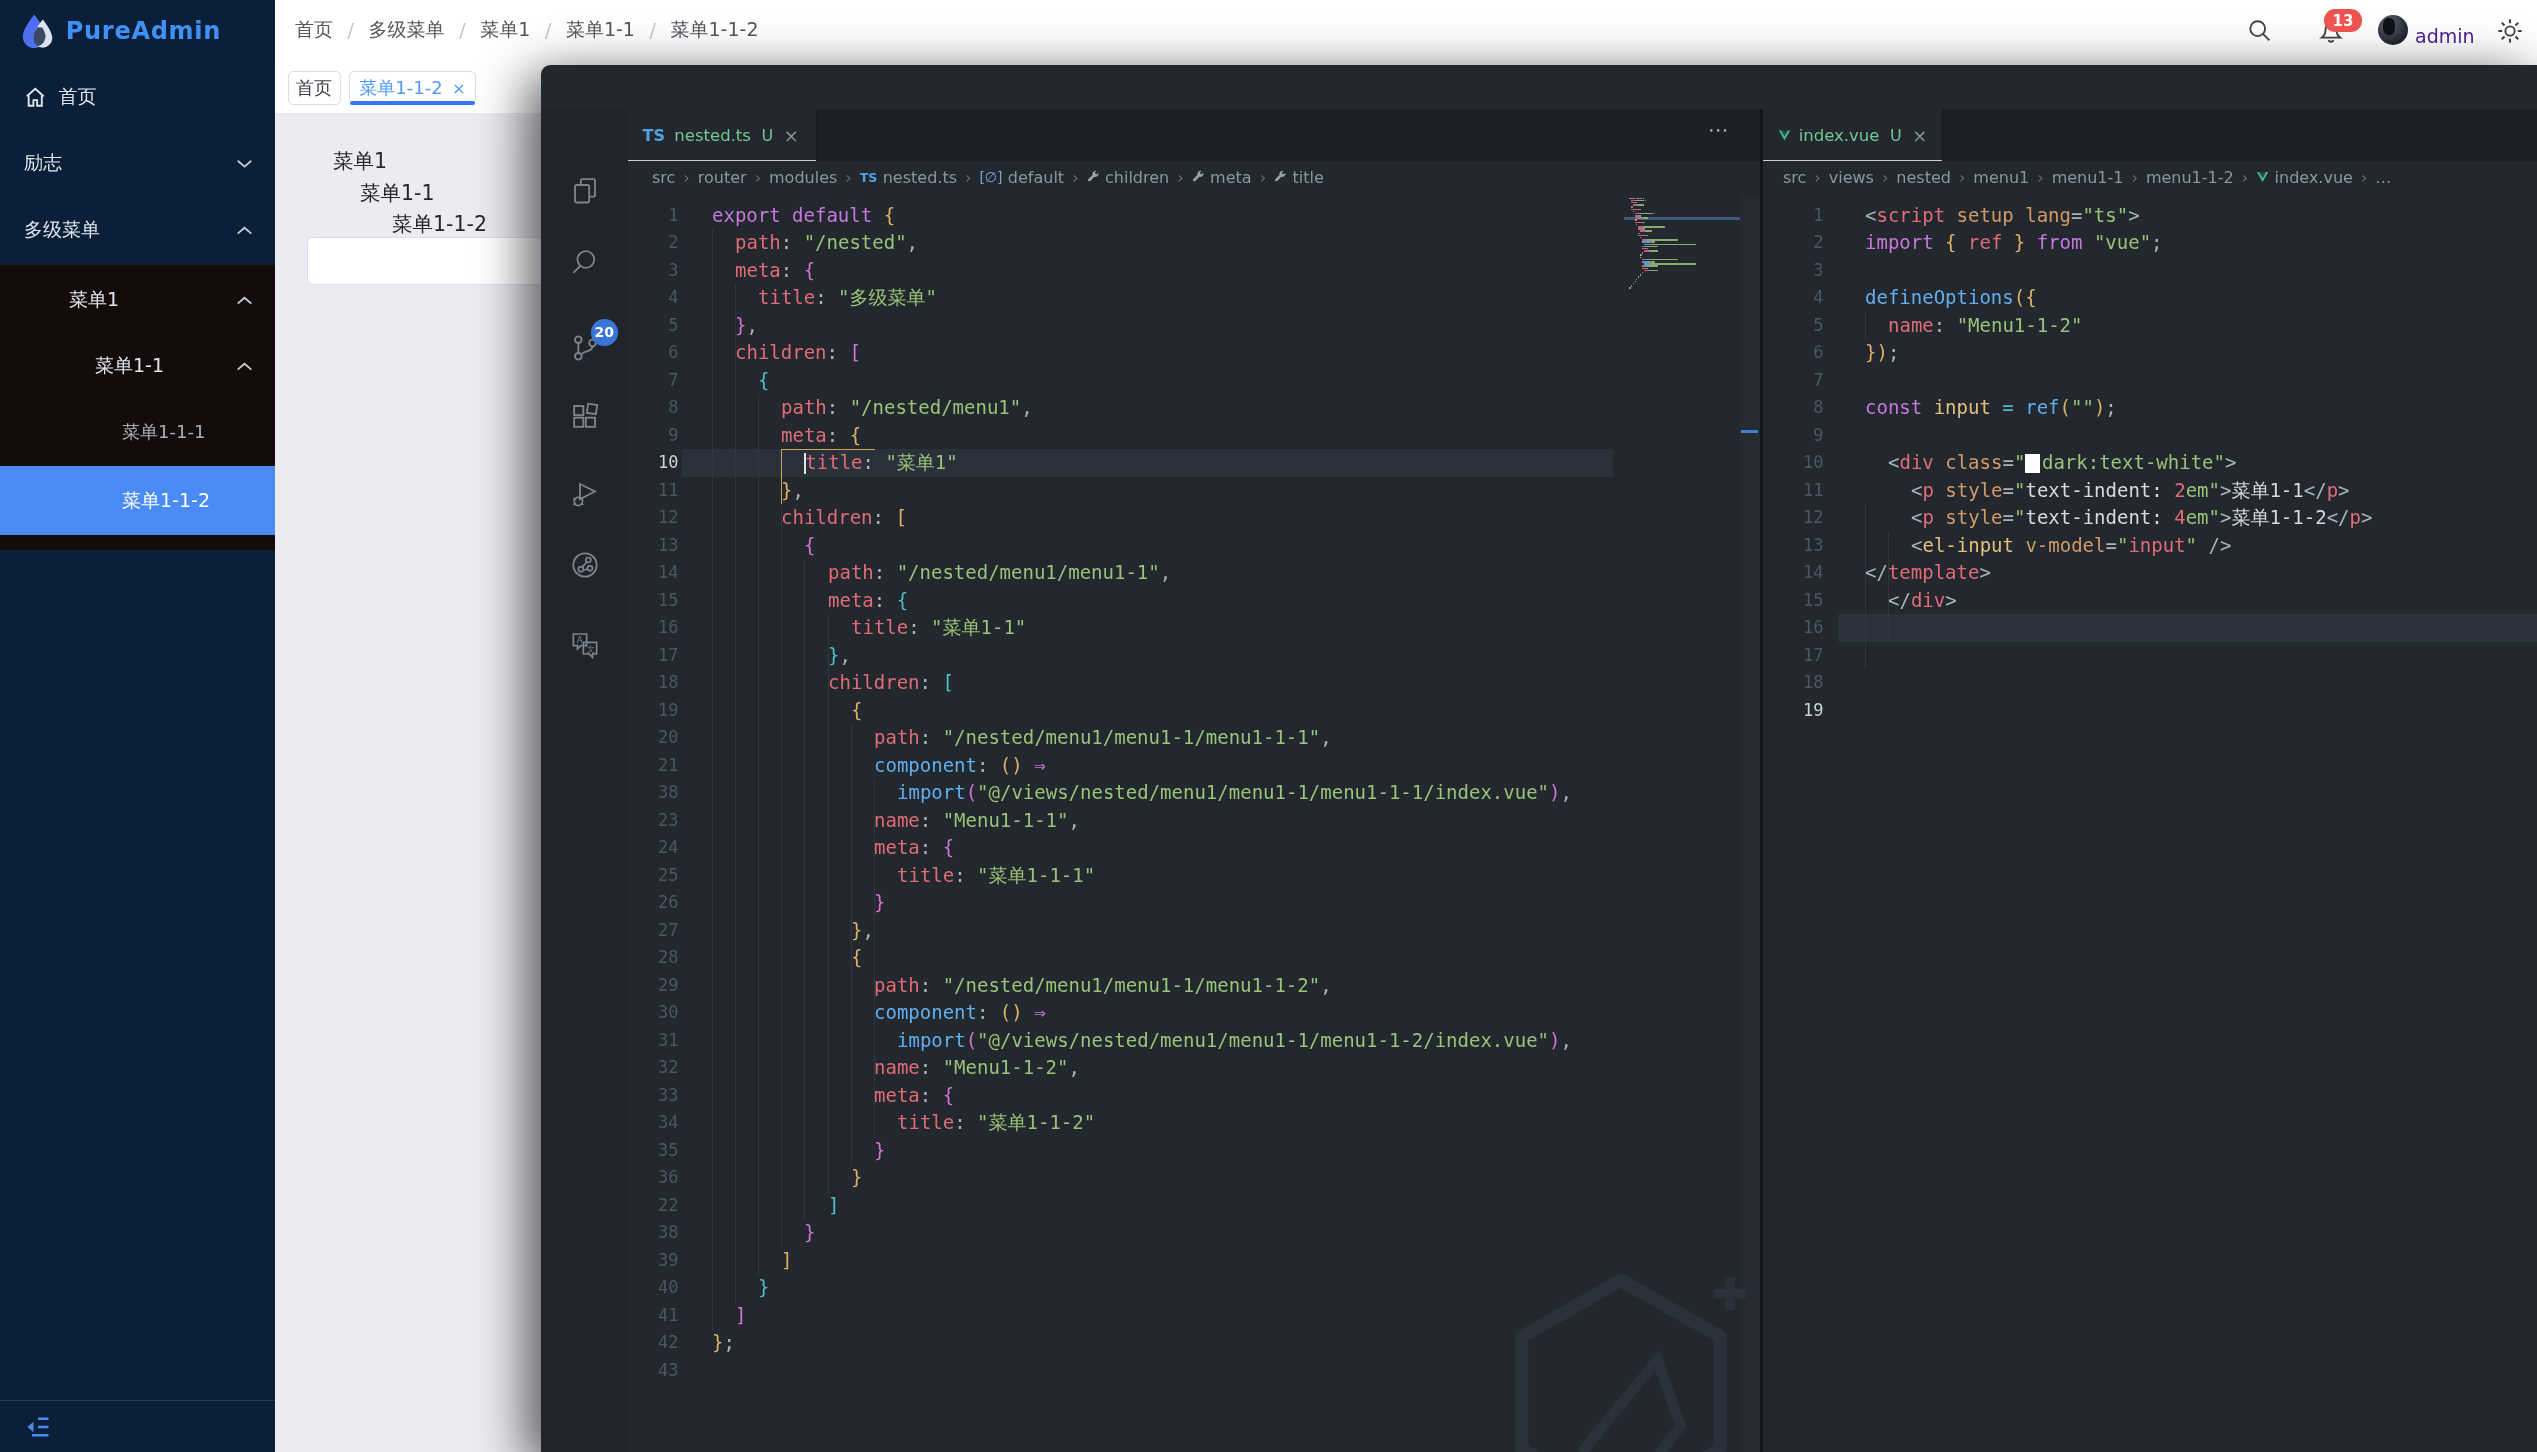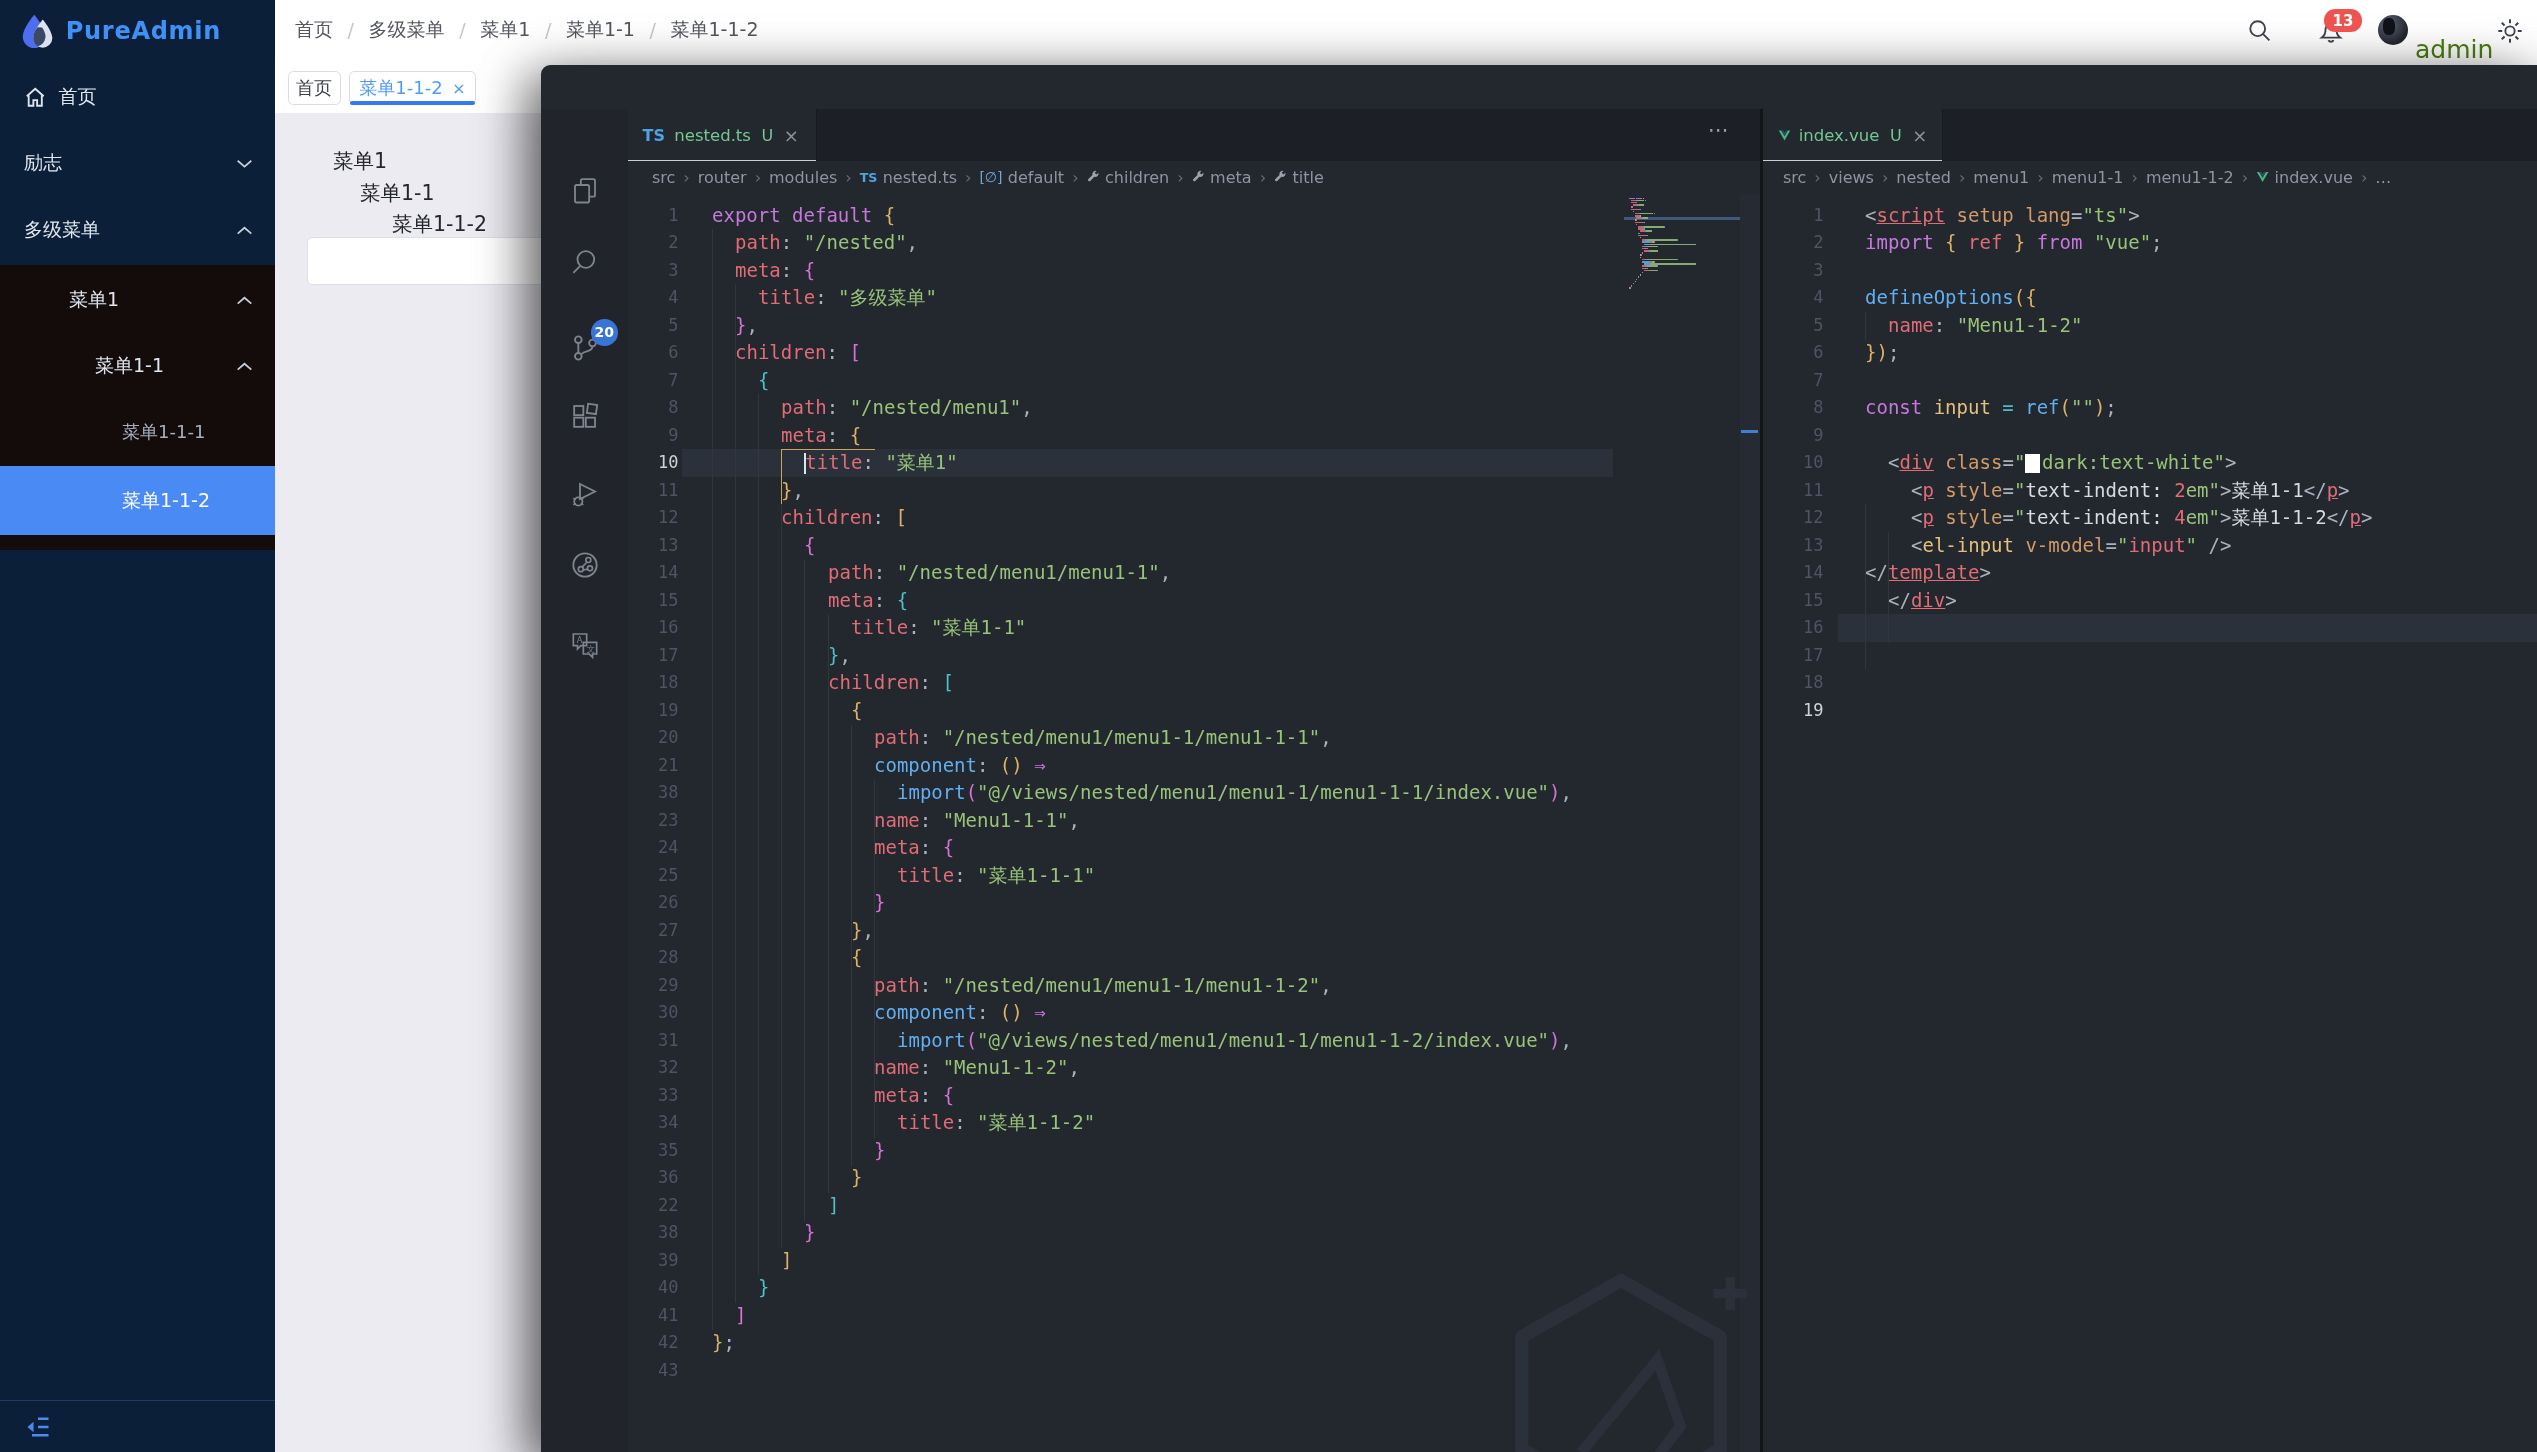--- a/index.html
+++ b/index.html
@@ -23,21 +23,21 @@
   
   .amain{position:absolute;left:275px;top:0;width:2262px;height:1452px;background:#ebebf1;}
   .aheader{position:absolute;left:0;top:0;width:2262px;height:60px;background:#fff;
            box-shadow:0 0.7px 2.6px rgba(0,21,41,.08);}
   .bcrumb{position:absolute;left:20px;top:0;height:60px;display:flex;align-items:center;gap:14.6px;
           font-size:19px;color:#54575e;}
   .bcrumb .sep{color:#c3c7ce;}
   .hicon{position:absolute;display:flex;align-items:center;justify-content:center;cursor:pointer;}
   .badge{position:absolute;left:2049px;top:9.3px;min-width:38px;height:22.5px;background:#ef5350;border-radius:11.3px;
          color:#fff;font-size:15px;font-weight:bold;display:flex;align-items:center;justify-content:center;z-index:3;}
-  .uname{position:absolute;left:2140px;top:35px;font-size:25px;color:#4d7c0f;}
+  .uname{position:absolute;left:2140px;top:25px;font-size:19px;color:#4c1d95;}
   .avatar{position:absolute;left:2103px;top:15px;width:30px;height:30px;border-radius:50%;
           background:radial-gradient(circle at 35% 30%,#5a6273,#23262e 70%);overflow:hidden;}
   .avatar::after{content:"";position:absolute;left:5.3px;top:2.6px;width:12px;height:17px;background:#11131a;border-radius:40%;}
 
   .atabs{position:absolute;left:0;top:60px;width:2262px;height:53px;background:#fff;border-bottom:0.7px solid #e6e8ef;}
   .chip{position:absolute;top:11.3px;height:34px;border:0.7px solid #d9dce3;border-radius:5.3px;background:#fff;
         display:flex;align-items:center;justify-content:center;font-size:18px;color:#3c3f46;box-sizing:border-box;cursor:pointer;}
   .chip.active{color:#4f9bfa;}
   .chip.active .chip-underline{position:absolute;left:0;bottom:-0.7px;width:100%;height:4px;background:#3478f6;border-radius:2px;}
   .chip .close-x{margin-left:9.3px;font-size:16.5px;color:#4f9bfa;}
@@ -93,21 +93,21 @@
   .l-left{left:54px;width:931px;} .l-right{left:75px;width:699px;}
   .cl{position:relative;height:27.5px;line-height:27.5px;white-space:pre;
       font-family:"DejaVu Sans Mono",monospace;font-size:19px;color:#abb2bf;}
   .cl.current{background:#2b313a;}
   .guide{position:absolute;width:0.7px;background:#31363f;z-index:0;}
   .guide.gold{width:1.3px;background:#caa657;z-index:1;}
   .hguide{position:absolute;height:1.3px;background:#caa657;z-index:1;}
 
   .tk-kw{color:#c678dd;} .tk-prop{color:#e06c75;} .tk-str{color:#98c379;} .tk-pun{color:#abb2bf;}
   .tk-fn{color:#61afef;} .tk-b1{color:#deb264;} .tk-b2{color:#d473d4;} .tk-b3{color:#4ec0cb;}
-  .tk-tag{color:#e06c75;text-decoration:underline;} .tk-attr{color:#d19a66;} .tk-comp{color:#e5c07b;} .tk-num{color:#e06c75;}
+  .tk-tag{color:#e06c75;} .tk-attr{color:#d19a66;} .tk-comp{color:#e5c07b;} .tk-num{color:#e06c75;}
   .tk-op{color:#56b6c2;} .tk-text{color:#d7dae0;} .tk-arrow{color:#c678dd;}
   .tk-cursor{display:inline-block;width:0;border-left:2px solid #dfe5ee;height:21px;vertical-align:middle;margin-right:-0.7px;}
   .tk-swatch{display:inline-block;width:14.6px;height:18.5px;background:#fff;vertical-align:middle;margin-right:2px;}
 
   .minimap{position:absolute;left:996px;top:2.6px;width:116px;height:463px;}
   .mm-row{position:relative;height:2.2px;}
   .mm-seg{position:absolute;top:0;height:1.5px;opacity:.85;}
   .mm-cur{position:absolute;left:0;width:116px;height:2.4px;background:rgba(100,150,220,.45);}
   .overview{position:absolute;left:1112px;top:0;width:20px;bottom:0;background:#262b33;}
   .ov-marker{position:absolute;left:1.3px;top:235px;width:17px;height:3.3px;background:#3f7fd4;}

